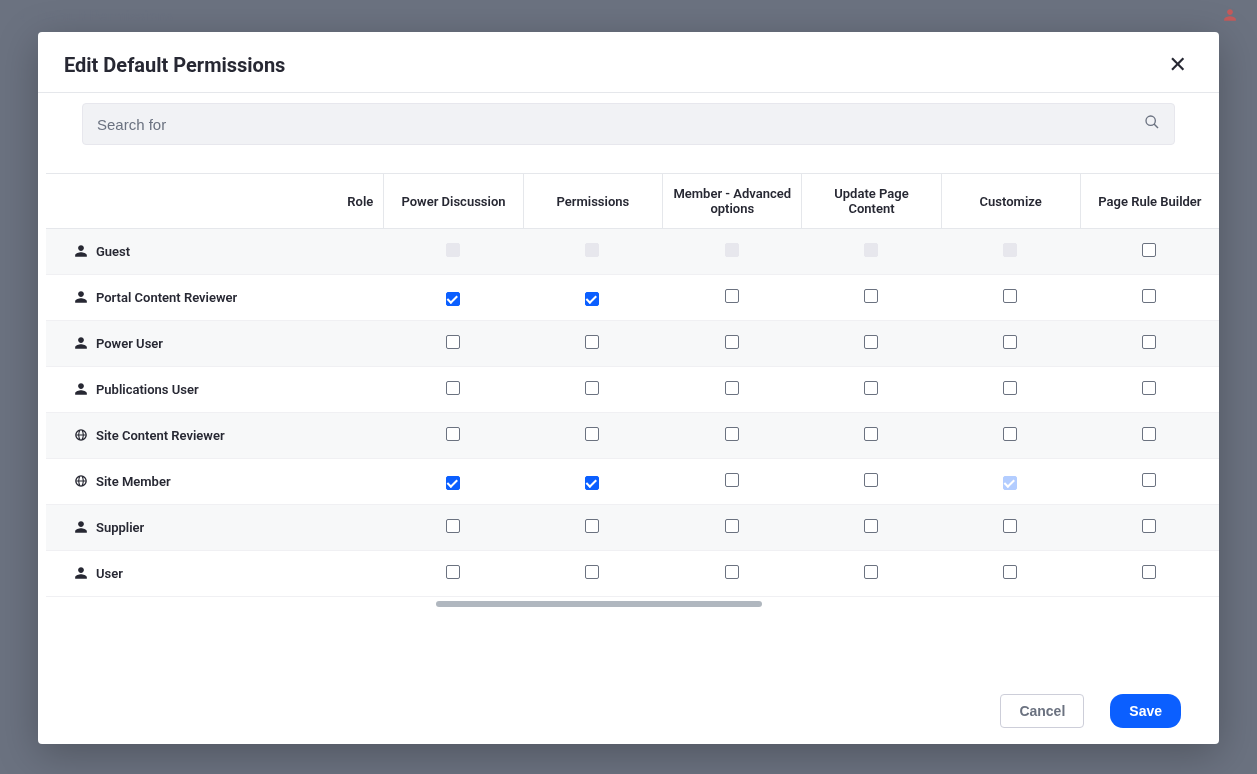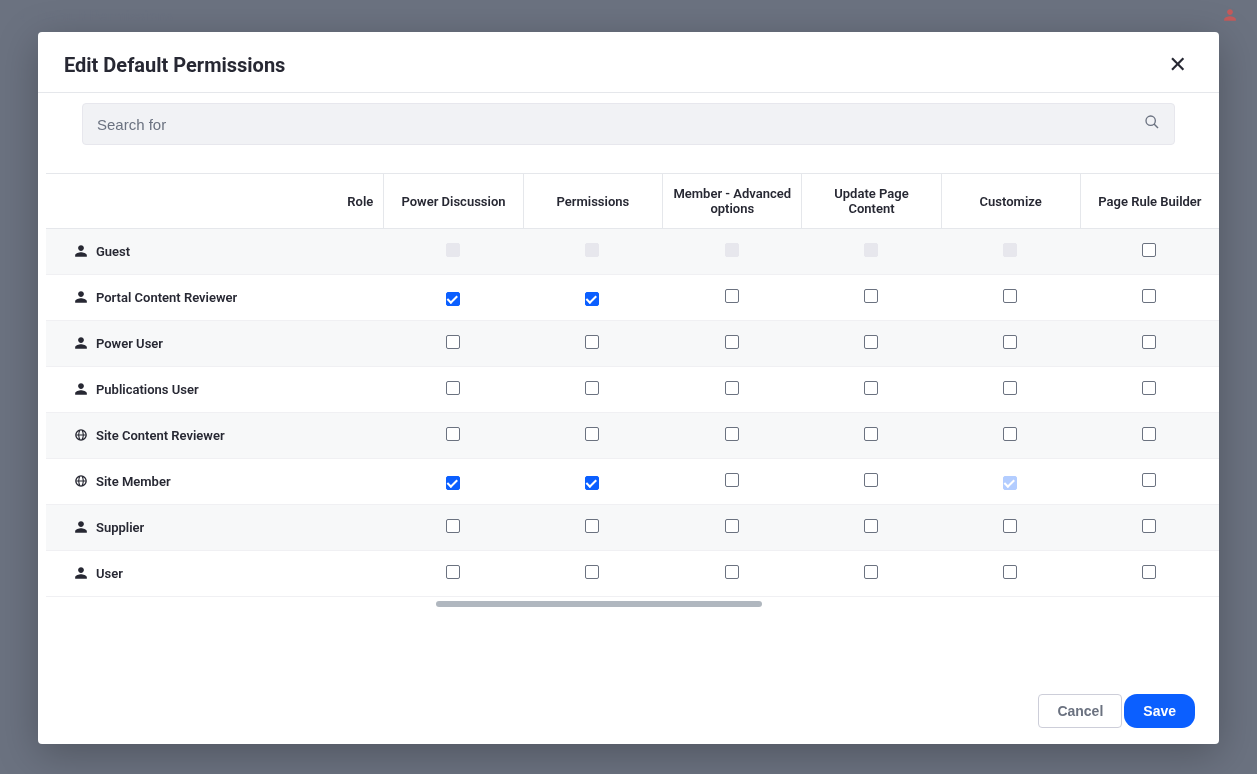--- a/index.html
+++ b/index.html
@@ -205,22 +205,22 @@
   left:0; top:0;
   height:6px;
   width: 42%;
   background:#b0b7bf;
   border-radius:3px;
 }
 
 .modal-footer {
   display:flex;
   justify-content:flex-end;
-  gap: 2px;
-  padding: 16px 24px;
+  gap: 26px;
+  padding: 16px 38px;
   border-top: 1px solid #fff;
 }
 .btn {
   padding: 8px 18px;
   border-radius: 4px;
   font-size: 14px;
   font-weight: 600;
   cursor: pointer;
   border: 1px solid transparent;
 }

